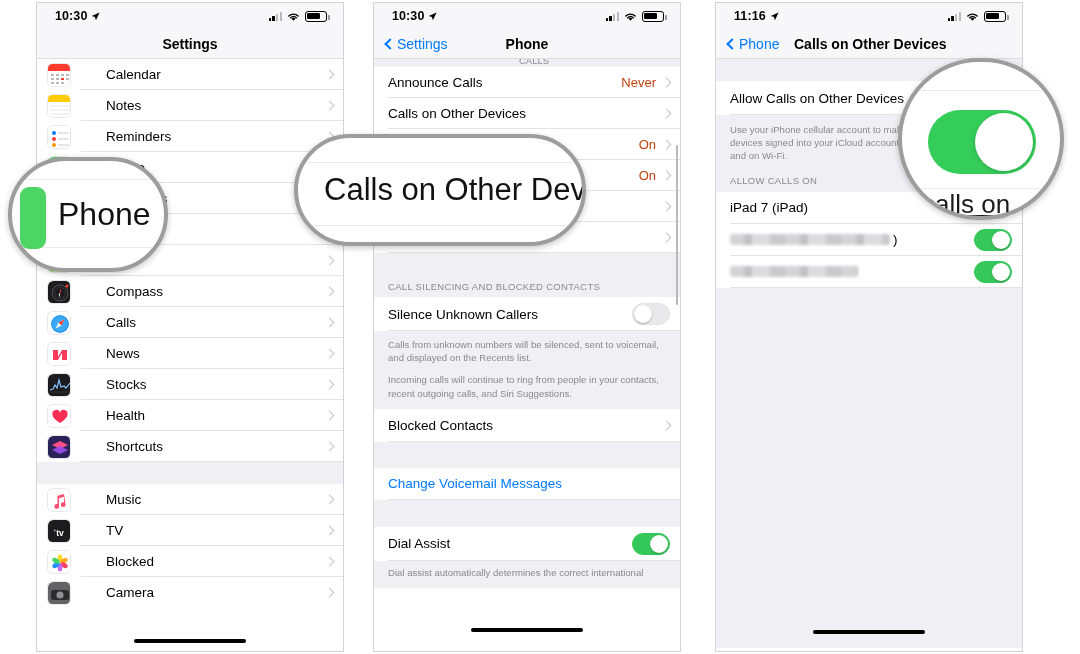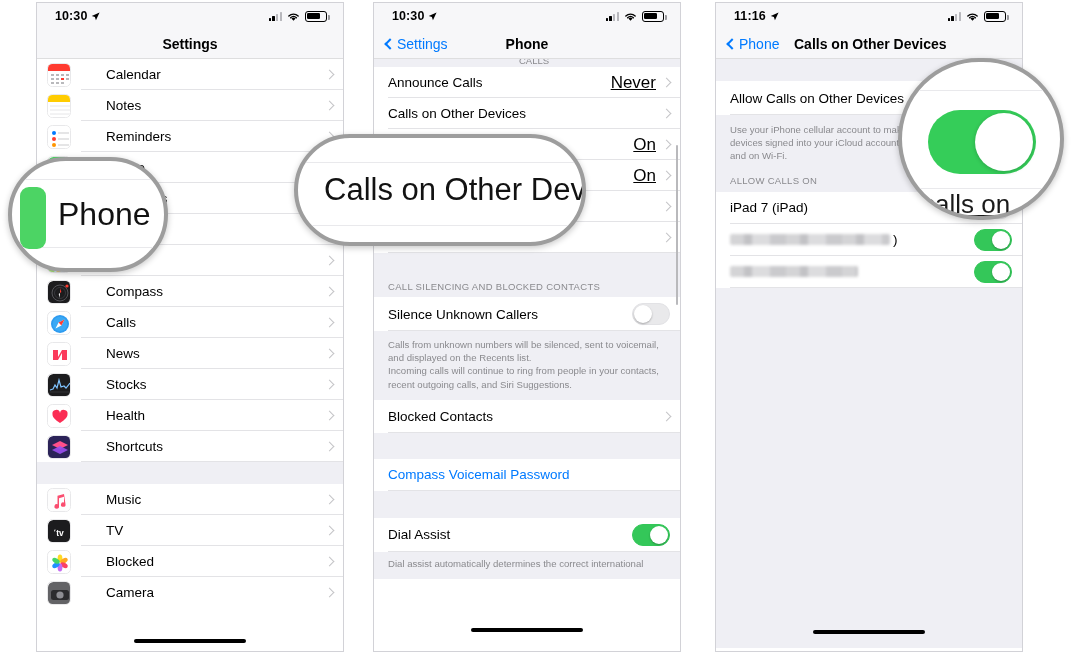--- a/index.html
+++ b/index.html
@@ -63,25 +63,25 @@
   .row {
     display:flex; align-items:center; min-height:31px; padding:0 10px 0 14px;
     background:#fff; position:relative;
   }
   .row::after{content:"";position:absolute;left:14px;right:0;bottom:0;height:1px;background:#e3e3e6;}
   .row.noline::after{display:none;}
   .row.icon-row{padding-left:10px;gap:25px;}
   .row.icon-row::after{left:44px;}
   .row-label { font-size:13.5px; color:#000; flex:1; }
   .row-label.blue { color:#007aff; }
-  .row-val { font-size:17px; color:#000000; margin-right:7px;text-decoration:underline; }
+  .row-val { font-size:13px; color:#c2410c; margin-right:7px; }
   .chev { width:7px; height:7px; border-top:1.6px solid #c4c4c7; border-right:1.6px solid #c4c4c7; transform:rotate(45deg); flex:none; }
   .appicon { width:24px; height:24px; border-radius:5.5px; margin-right:10px; flex:none; overflow:hidden; position:relative; background:#fff; border:0.5px solid #e8e8ea;}
   .footnote { background:#efeff4; color:#8a8a8e; font-size:9.6px; line-height:1.38; padding:7px 14px 9px 14px; }
-  .footnote p + p { }
+  .footnote p + p { margin-top:9px; }
 
   
   .toggle { width:38px; height:22px; border-radius:11px; background:#e9e9eb; position:relative; flex:none; border:1px solid #e2e2e5;}
   .toggle i { position:absolute; top:1px; left:1px; width:18px; height:18px; border-radius:50%; background:#fff; box-shadow:0 1px 2px rgba(0,0,0,.28); }
   .toggle.on { background:#34c759; border-color:#34c759; }
   .toggle.on i { left:auto; right:1px; }
 
   
   .blurline { height:11px; border-radius:2px; background:
       repeating-linear-gradient(90deg,#d4d4d6 0 14px,#c2c2c5 14px 22px,#dcdcde 22px 40px,#cacacd 40px 56px);
@@ -486,21 +486,21 @@
         </div>
 
         <div class="row" style="min-height:33px;">
           <span class="row-label">Blocked Contacts</span>
           <span class="chev"></span>
         </div>
 
         <div class="gap" style="height:26px;"></div>
 
         <div class="row" style="min-height:32px;">
-          <span class="row-label blue">Compass Voicemail Password</span>
+          <span class="row-label blue">Change Voicemail Messages</span>
         </div>
 
         <div class="gap" style="height:27px;"></div>
 
         <div class="row" style="min-height:34px;">
           <span class="row-label">Dial Assist</span>
           <span class="toggle on">
               <i></i>
             </span>
         </div>

